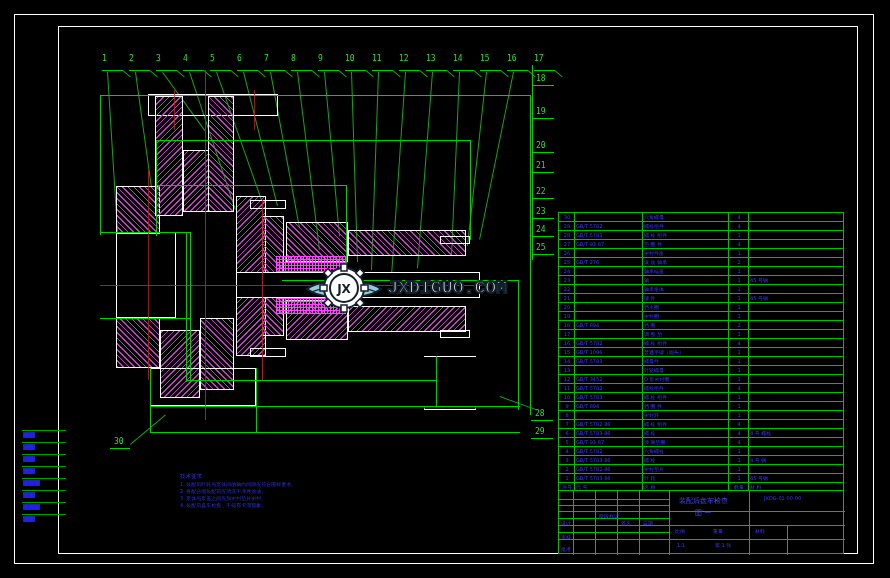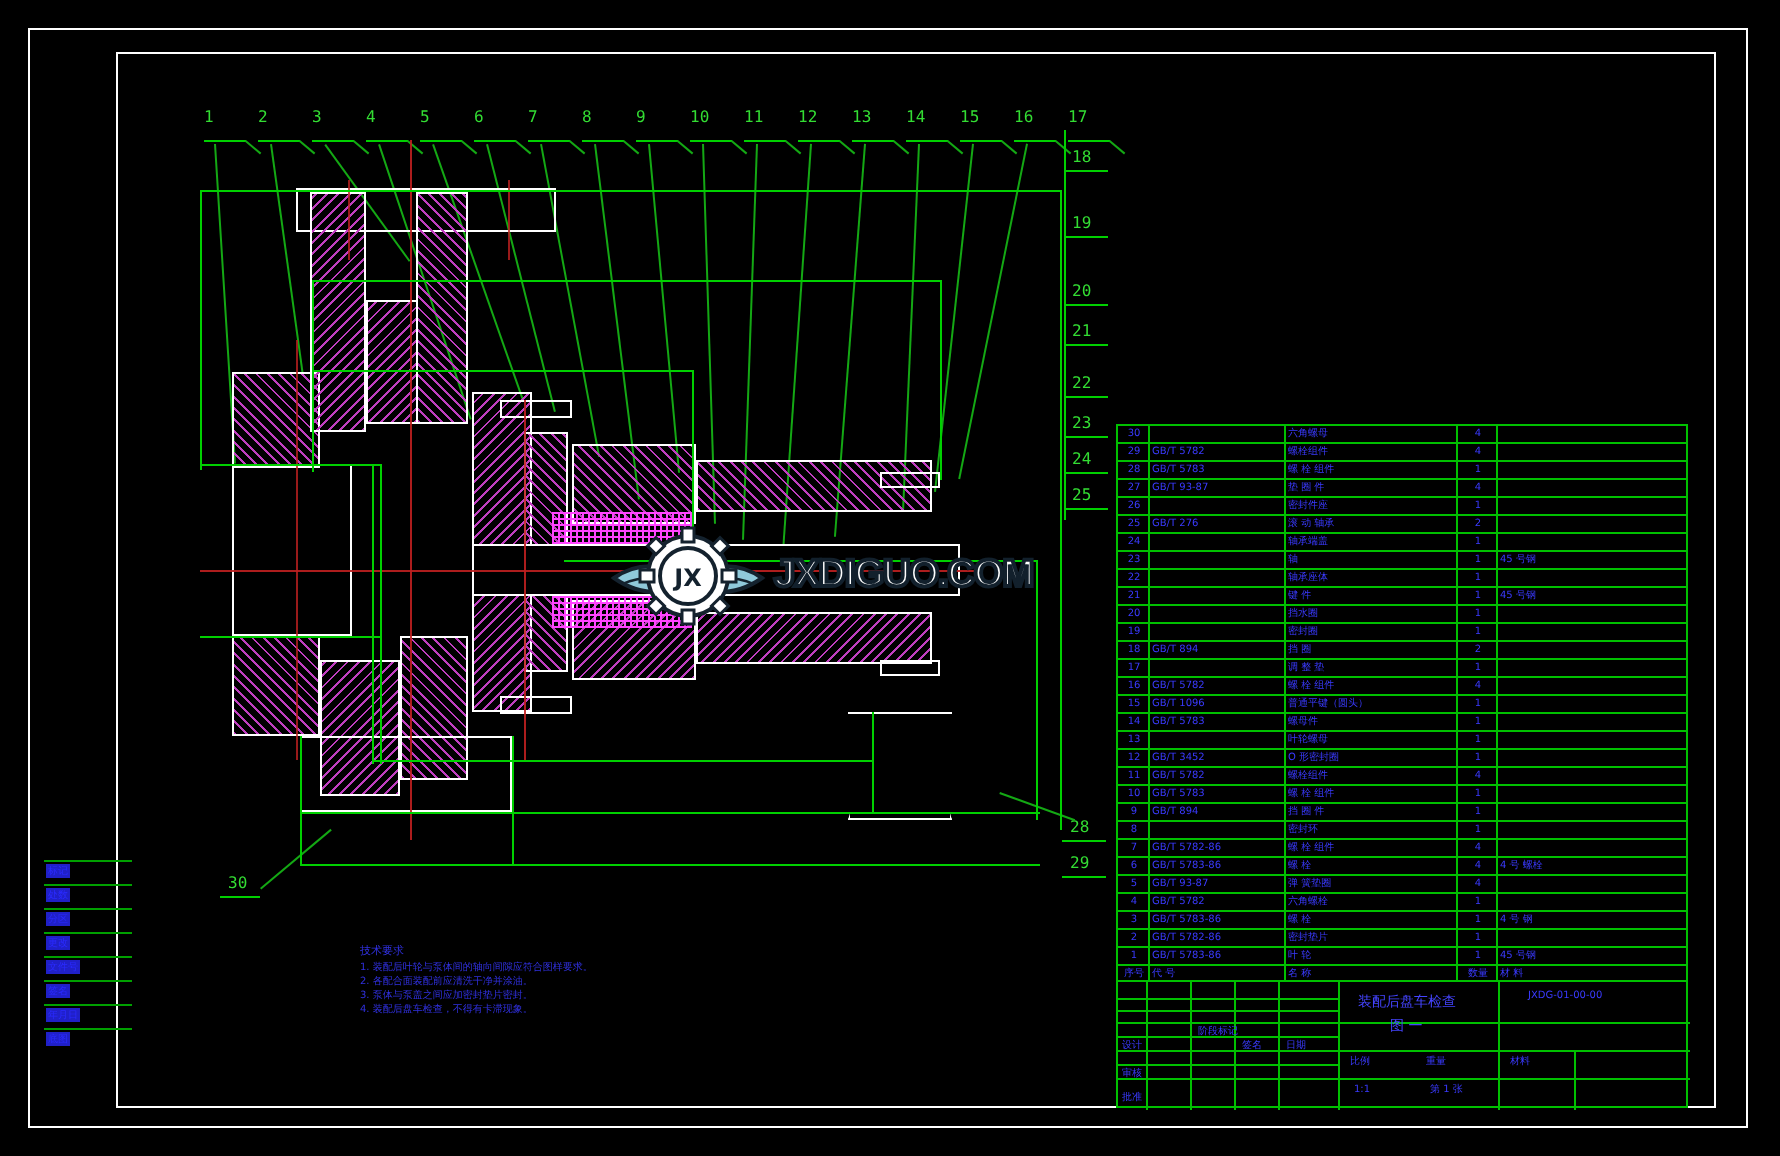--- a/index.html
+++ b/index.html
@@ -69,21 +69,21 @@
 
   
   #watermark{left:305px;top:257px;width:290px;height:62px;display:flex;align-items:center;}
   #wm-logo{position:relative;width:78px;height:58px;flex:0 0 78px;}
   #wm-text{margin-left:4px;}
   .wm-cn{font-size:33px;line-height:33px;font-weight:bold;color:#bfe3ef;
          -webkit-text-stroke:2px #12202c;text-shadow:1px 1px 0 #0b1620;letter-spacing:1px;
          font-family:"DejaVu Sans","Liberation Sans",sans-serif;}
   .wm-en{font-size:19px;line-height:20px;font-weight:bold;color:#ffffff;
          -webkit-text-stroke:2px #12202c;letter-spacing:-0.5px;
-         font-family:Liberation Sans, sans-serif;}
+         font-family:Liberation Mono, monospace;}
 </style>
 </head>
 <body>
 
 <div id="stage">
 
   <div class="abs" id="outer-border"></div>
   <div class="abs" id="inner-frame"></div>
 
   <div id="balloon-top">

